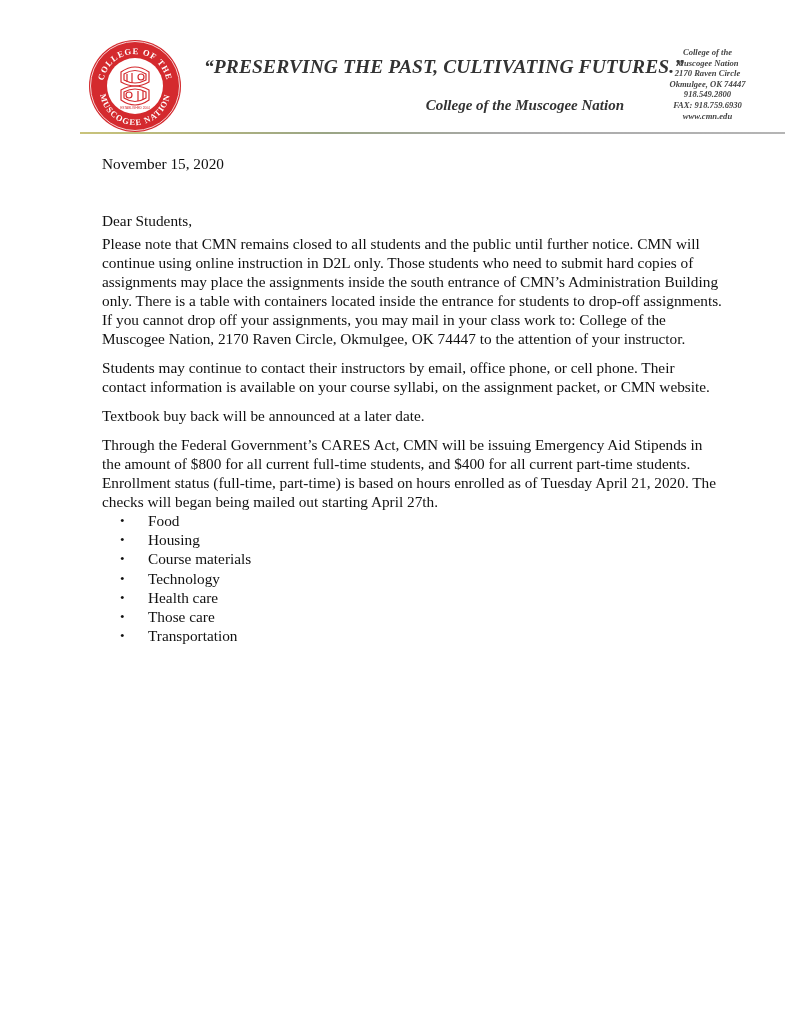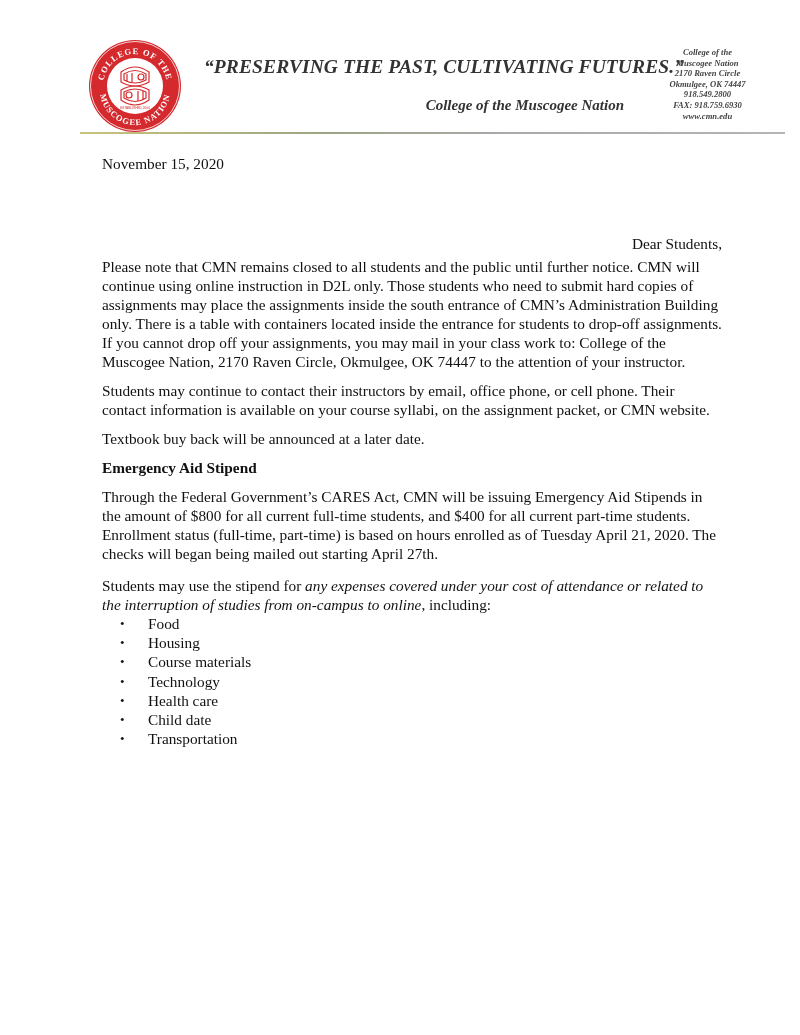--- a/index.html
+++ b/index.html
@@ -12,21 +12,21 @@
   .college-name { position: absolute; left: 204px; top: 97px; width: 420px; text-align: right;
            font-weight: bold; font-style: italic; font-size: 15px; color: #333; }
   .contact { position: absolute; left: 650px; top: 47px; width: 115px; text-align: center;
            font-weight: bold; font-style: italic; font-size: 8.6px; line-height: 10.6px; color: #444; }
   .contact div { white-space: nowrap; }
   .rule { position: absolute; left: 80px; top: 132px; width: 705px; height: 2px;
           background: linear-gradient(to right, #c9c37a 0%, #9aa585 35%, #a9a9a9 60%, #b5b5b5 100%); }
   .body-text { position: absolute; left: 102px; top: 154px; width: 620px; font-size: 15.3px; line-height: 19px; }
   .date { margin: 0; }
   p { margin: 0; }
-  .salutation { margin-top: 61px; text-align: right; }
+  .salutation { margin-top: 38px; }
   .para { margin-top: 10px; }
   .para-gap { margin-top: 4px; }
   .heading { font-weight: bold; margin-top: 10px; }
   ul.items { list-style: none; margin: 0; padding: 0; margin-left: 18px; }
   ul.items li { display: flex; align-items: center; height: 19.2px; }
   ul.items li .bullet { width: 28px; font-size: 13px; }
 </style>
 </head>
 <body>
 
@@ -75,23 +75,21 @@
 </div>
 
 <div class="rule"></div>
 
 <div class="body-text">
   <p class="date">November 15, 2020</p>
   <p class="salutation">Dear Students,</p>
   <p class="para-gap">Please note that CMN remains closed to all students and the public until further notice. CMN will continue using online instruction in D2L only. Those students who need to submit hard copies of assignments may place the assignments inside the south entrance of CMN’s Administration Building only. There is a table with containers located inside the entrance for students to drop-off assignments. If you cannot drop off your assignments, you may mail in your class work to: College of the Muscogee Nation, 2170 Raven Circle, Okmulgee, OK 74447 to the attention of your instructor.</p>
   <p class="para">Students may continue to contact their instructors by email, office phone, or cell phone. Their contact information is available on your course syllabi, on the assignment packet, or CMN website.</p>
   <p class="para">Textbook buy back will be announced at a later date.</p>
-  <p class="heading">Emergency Aid Stipend</p>
   <p class="para">Through the Federal Government’s CARES Act, CMN will be issuing Emergency Aid Stipends in the amount of $800 for all current full-time students, and $400 for all current part-time students. Enrollment status (full-time, part-time) is based on hours enrolled as of Tuesday April 21, 2020. The checks will began being mailed out starting April 27th.</p>
-  <p class="para" style="margin-top:13px"><span>Students may use the stipend for </span><i>any expenses covered under your cost of attendance or related to the interruption of studies from on-campus to online</i><span>, including:</span></p>
   <ul class="items">
     <li>
         <span class="bullet">•</span>
         <span>Food</span>
       </li>
     <li>
         <span class="bullet">•</span>
         <span>Housing</span>
       </li>
     <li>
@@ -101,20 +99,20 @@
     <li>
         <span class="bullet">•</span>
         <span>Technology</span>
       </li>
     <li>
         <span class="bullet">•</span>
         <span>Health care</span>
       </li>
     <li>
         <span class="bullet">•</span>
-        <span>Child date</span>
+        <span>Those care</span>
       </li>
     <li>
         <span class="bullet">•</span>
         <span>Transportation</span>
       </li>
   </ul>
 </div>
 
 </body></html>

